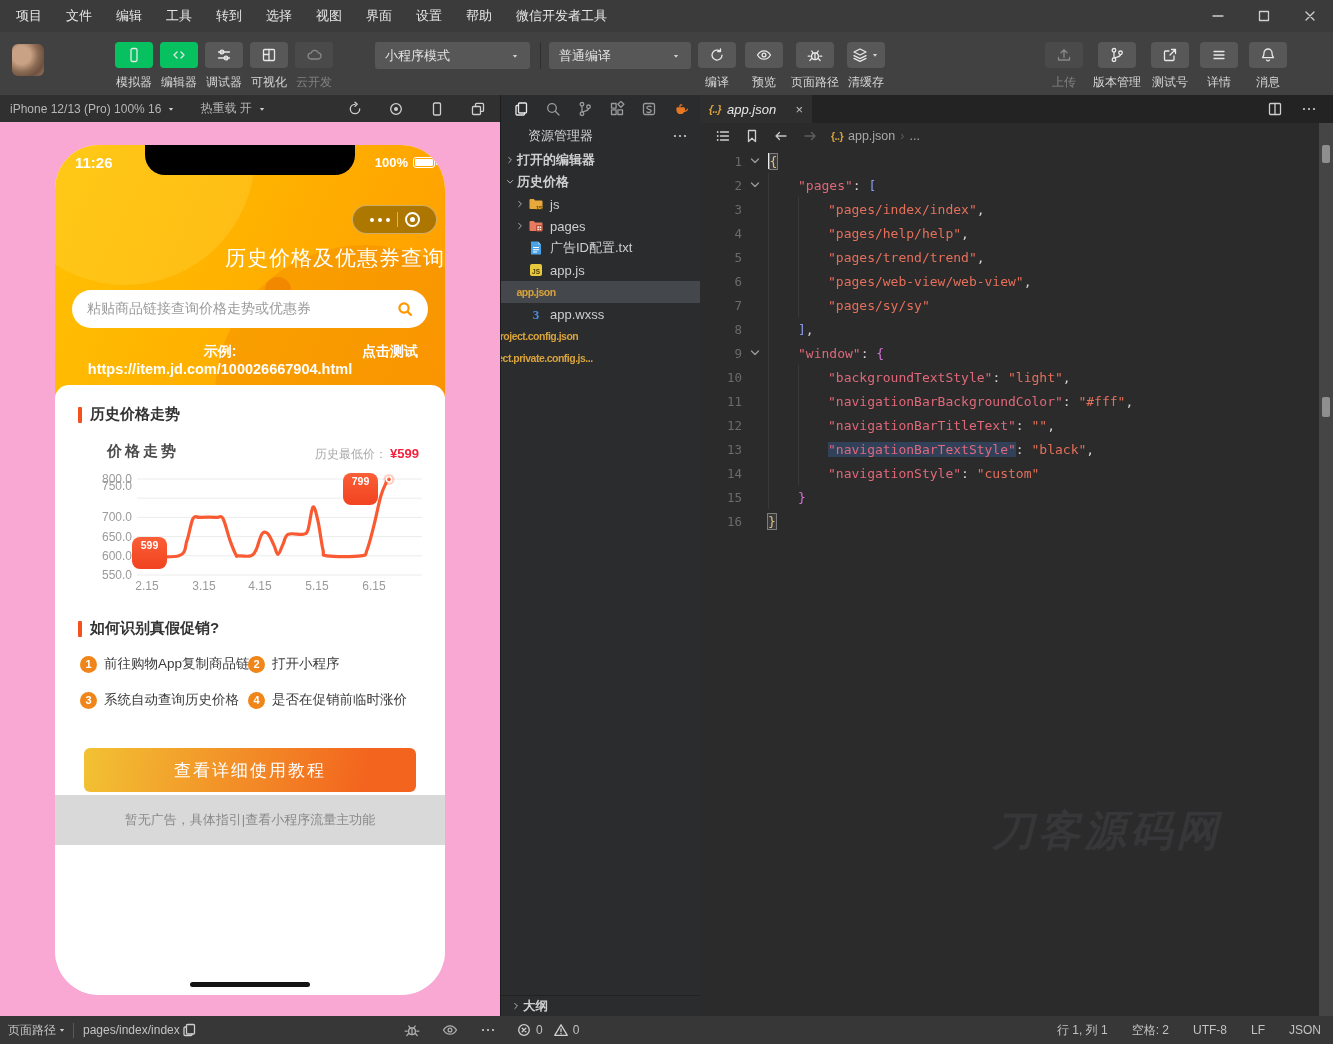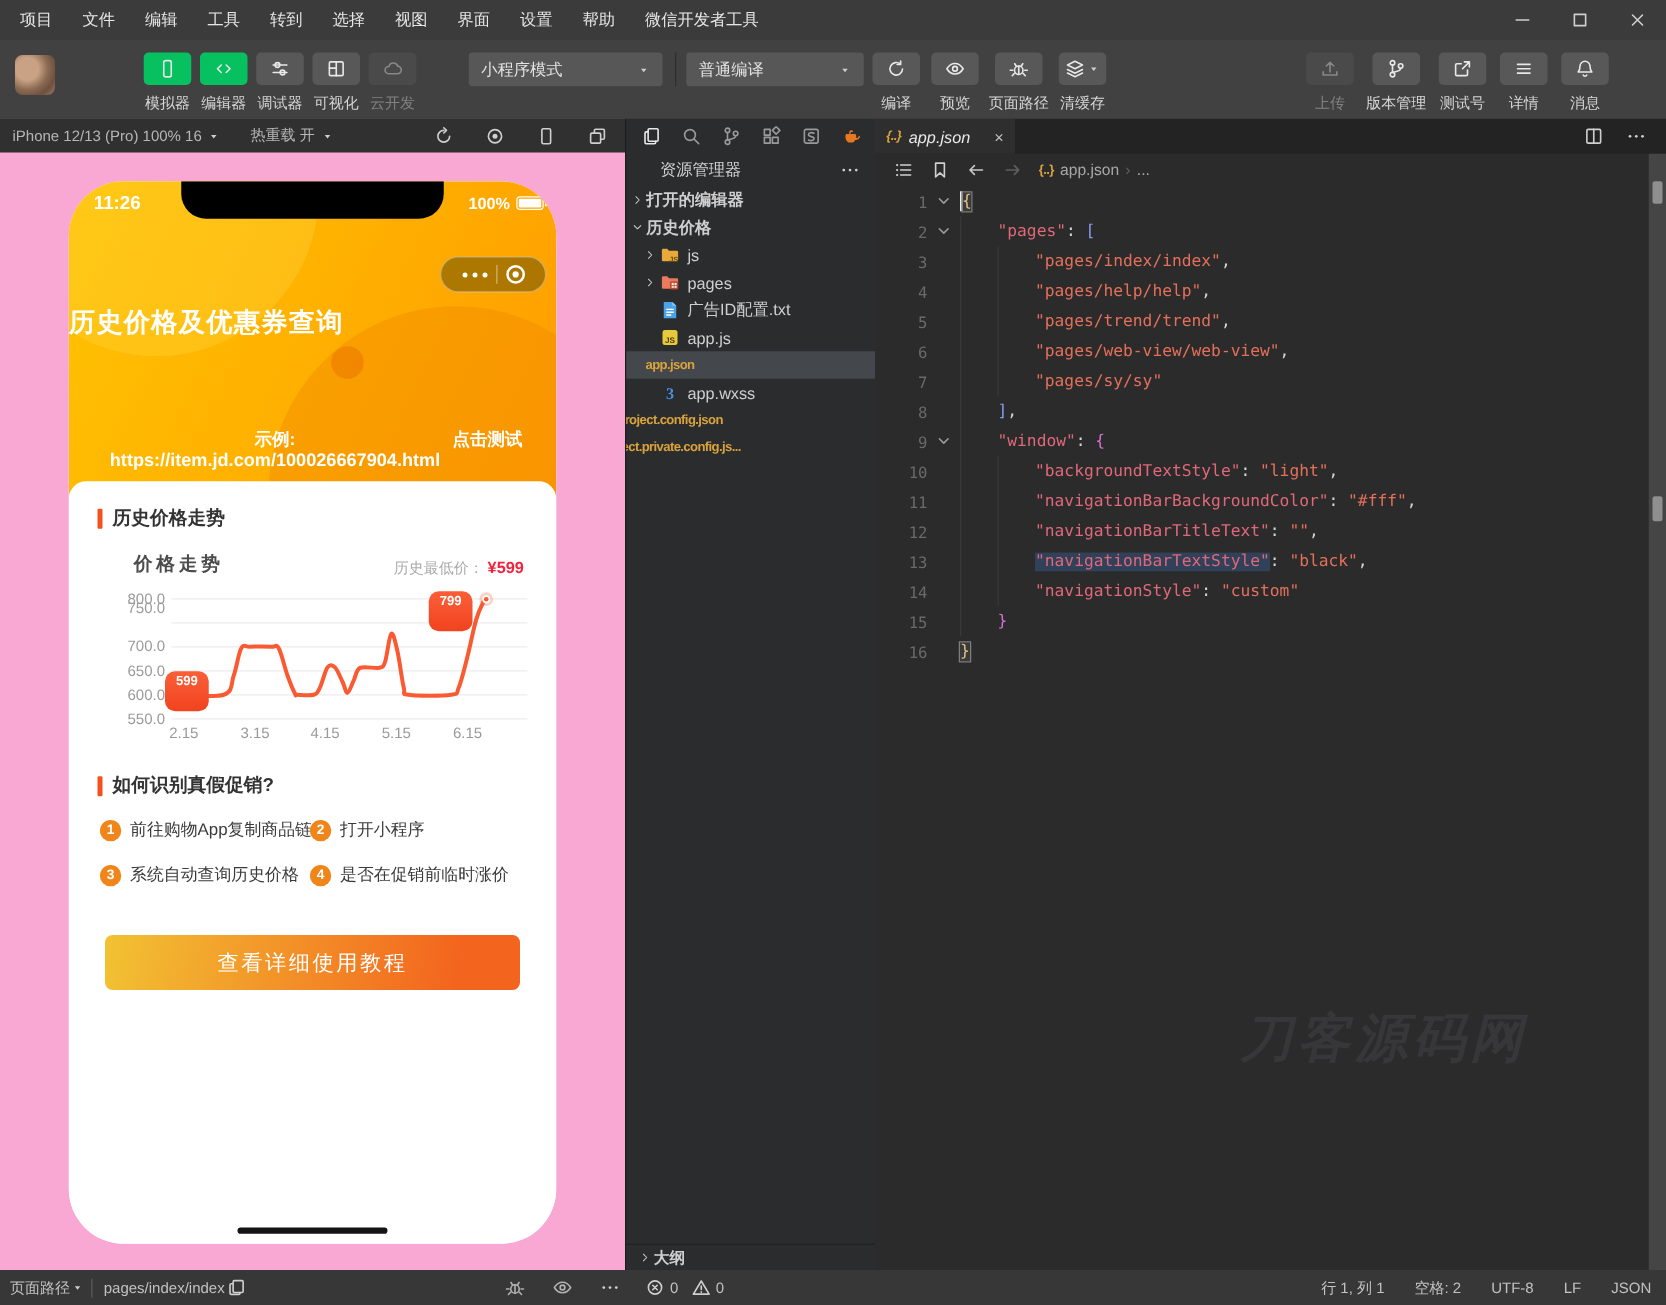--- a/index.html
+++ b/index.html
@@ -54,21 +54,21 @@
   .batt{width:22px;height:11px;border:1.5px solid #fff;border-radius:3px;position:relative}
   .batt::before{content:"";position:absolute;left:1px;top:1px;right:1px;bottom:1px;background:#fff;border-radius:1px}
   .batt::after{content:"";position:absolute;right:-4px;top:2.5px;width:2px;height:4px;background:#fff;border-radius:0 2px 2px 0}
   #ph-capsule{position:absolute;top:60px;left:297px;width:85px;height:29px;border-radius:15px;background:rgba(92,72,0,.5);
     border:1px solid rgba(255,255,255,.4);display:flex;align-items:center;justify-content:center;gap:7px}
   .cap-dots{display:flex;gap:4px}
   .cap-dots i{width:4px;height:4px;border-radius:50%;background:#fff}
   .cap-sep{width:1px;height:15px;background:rgba(255,255,255,.45)}
   .cap-target{width:15px;height:15px;border:2px solid #fff;border-radius:50%;display:flex;align-items:center;justify-content:center}
   .cap-target i{width:5px;height:5px;border-radius:50%;background:#fff}
-  #ph-title{position:absolute;top:99px;left:0;width:390px;text-align:left;color:#fff;font-size:21px;font-weight:bold;letter-spacing:1px}
+  #ph-title{position:absolute;top:99px;left:0;width:390px;text-align:right;color:#fff;font-size:21px;font-weight:normal;letter-spacing:1px}
   #ph-search{position:absolute;top:145px;left:17px;width:356px;height:38px;background:#fff;border-radius:19px;display:flex;align-items:center;padding:0 15px}
   #ph-search span{color:#9b9b9b;font-size:14px;flex:1}
   #ph-example{position:absolute;top:198px;left:0;width:330px;text-align:center;color:#fff;font-size:14px;font-weight:bold}
   #ph-testlink{position:absolute;top:198px;right:27px;color:#fff;font-size:14px;font-weight:bold}
   #ph-url{position:absolute;top:216px;left:0;width:330px;text-align:center;color:#fff;font-size:14.5px;font-weight:bold}
   #ph-content{position:absolute;top:240px;left:0;width:390px;height:610px;background:#fff;border-radius:14px 14px 0 0}
   .sec-head{position:absolute;left:23px;display:flex;align-items:center;gap:8px}
   .sec-bar{width:4px;height:16px;background:#f4511e;border-radius:1px}
   .sec-txt{font-size:15px;font-weight:bold;color:#333}
   #sec1{top:260px}#sec2{top:474px}
@@ -429,20 +429,29 @@
           <i></i>
           <i></i>
           <i></i>
         </span>
       <span class="cap-sep"></span>
       <span class="cap-target">
           <i></i>
         </span>
     </div>
     <div id="ph-title">历史价格及优惠券查询</div>
+    <div id="ph-search">
+      <span>粘贴商品链接查询价格走势或优惠券</span>
+      <i class="ico">
+          <svg width="16" height="16" viewBox="0 0 16 16" fill="none" stroke="#cfcfcf" stroke-width="1.3" stroke-linecap="round" stroke-linejoin="round" style="color:#cfcfcf">
+            <circle cx="7" cy="7" r="4.6" stroke="#ff9800" stroke-width="2.2"></circle>
+            <path d="M10.6 10.6L14 14" stroke="#ff9800" stroke-width="2.2"></path>
+          </svg>
+        </i>
+    </div>
     <div id="ph-example">示例:</div>
     <div id="ph-testlink">点击测试</div>
     <div id="ph-url">https://item.jd.com/100026667904.html</div>
 
     <div id="ph-content"></div>
     <div id="sec1" class="sec-head">
       <span class="sec-bar"></span>
       <span class="sec-txt">历史价格走势</span>
     </div>
 
@@ -500,20 +509,21 @@
           <span class="step-num">3</span>
           <span class="step-txt">系统自动查询历史价格</span>
         </div>
         <div class="step" style="left: 193px; top: 546px;">
           <span class="step-num">4</span>
           <span class="step-txt">是否在促销前临时涨价</span>
         </div>
       </div>
 
     <div id="cta">查看详细使用教程</div>
+    <div id="adbar">暂无广告，具体指引|查看小程序流量主功能</div>
     <div id="homebar"></div>
   </div>
 </div>
 
 <div id="explorer">
   <div id="act-row">
     <i class="ico">
         <svg width="16" height="16" viewBox="0 0 16 16" fill="none" stroke="#e8e8e8" stroke-width="1.3" stroke-linecap="round" stroke-linejoin="round" style="color:#e8e8e8">
           <rect x="5.5" y="2" width="8" height="10" rx="1"></rect>
           <path d="M5.5 4.5H4a1 1 0 0 0-1 1V13a1 1 0 0 0 1 1h6.5a1 1 0 0 0 1-1v-1"></path>

